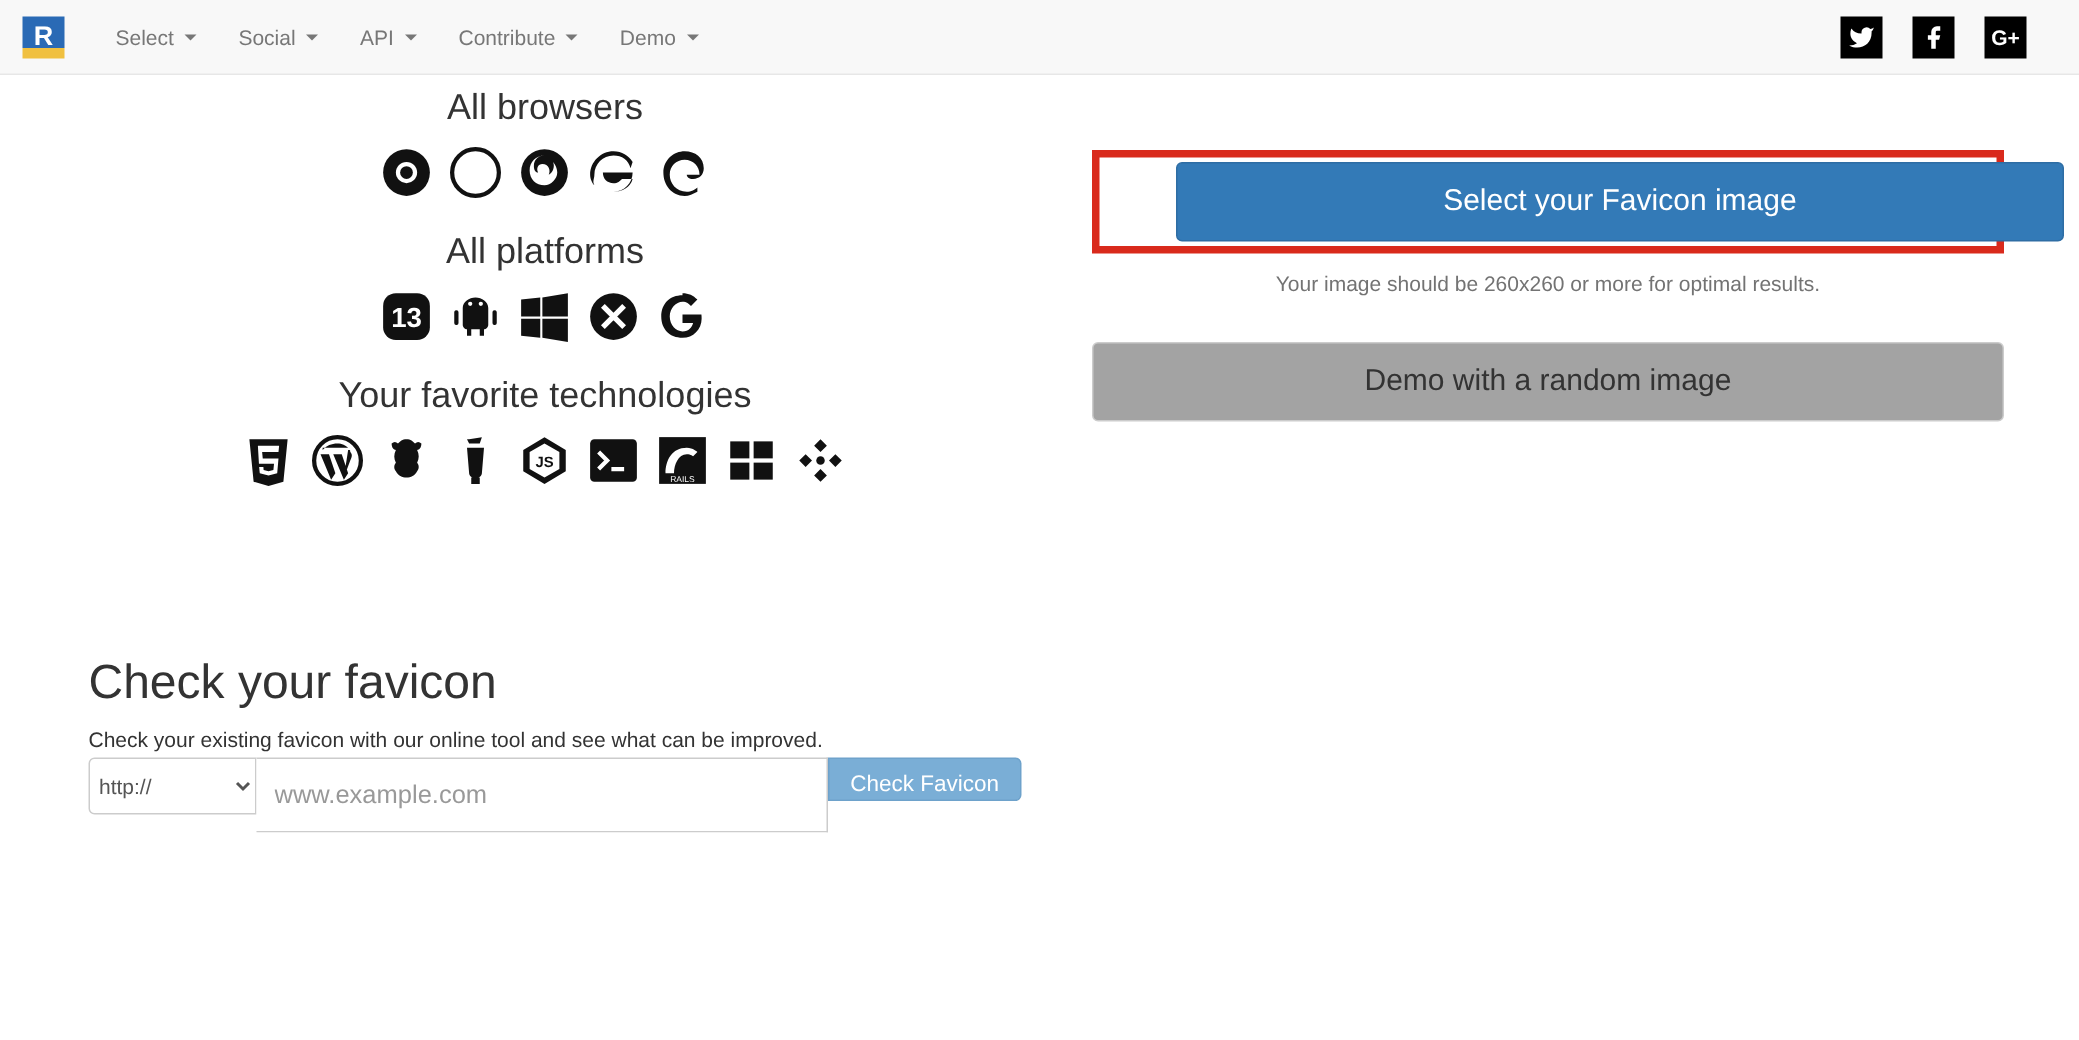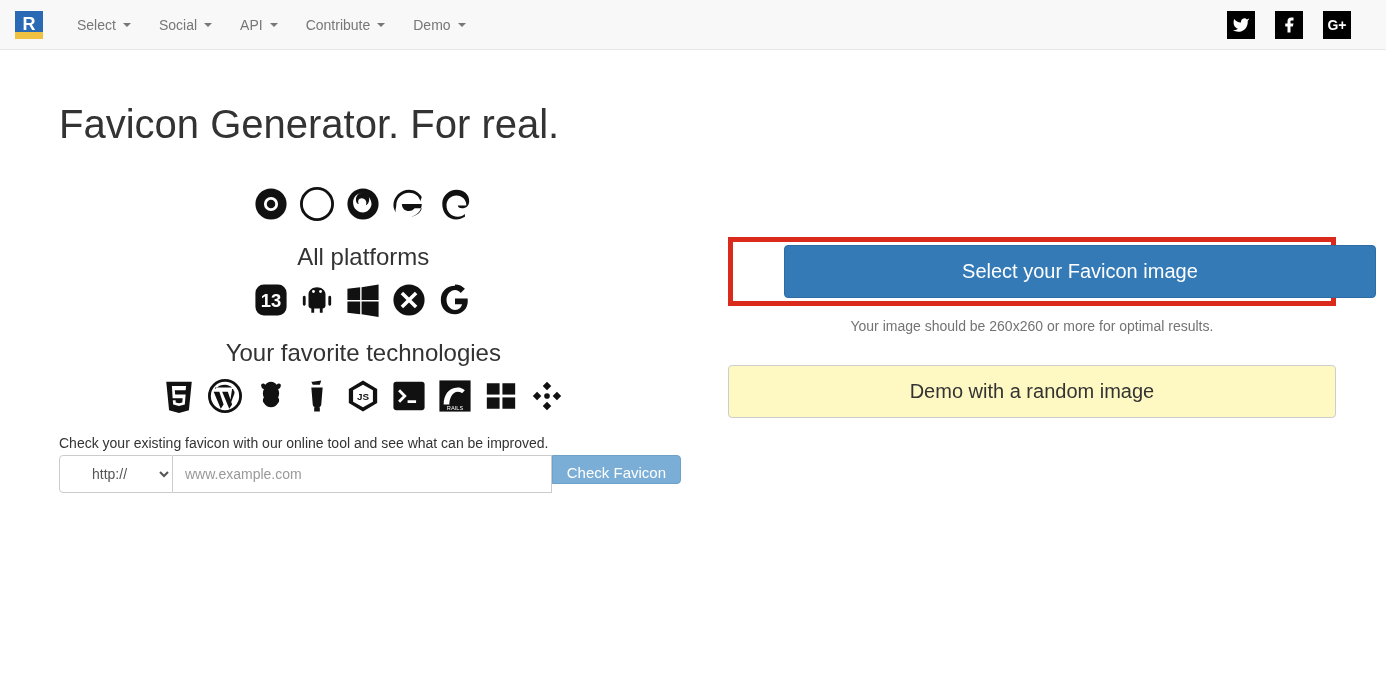--- a/index.html
+++ b/index.html
@@ -16,26 +16,26 @@
 .row { display: flex; gap: 60px; }
 .left-col { flex: 0 0 48%; }
 .right-col { flex: 0 0 48%; padding-top: 50px; }
 .section-title { font-size: 24px; font-weight: 500; color: #333; text-align: center; margin-bottom: 12px; margin-top: 8px; }
 .icon-row { display: flex; justify-content: center; gap: 12px; margin-bottom: 22px; }
 .tech-icon { width: 34px; height: 34px; display: flex; align-items: center; justify-content: center; }
 .tech-icon svg { width: 34px; height: 34px; fill: #111; }
 .highlight-box { border: 5px solid #d92a1c; padding: 3px; margin-bottom: 8px; }
 .btn-primary { width: 100%; background: #337ab7; border: 1px solid #2e6da4; color: #fff; font-size: 20px; padding: 14px 12px; border-radius: 4px; cursor: pointer; margin-left: 48px; }
 .help-text { text-align: center; color: #737373; font-size: 14px; line-height: 1.5; margin: 10px 0 28px 0; }
-.btn-default { width: 100%; background: #fef9c3; border: 1px solid #ccc; color: #333; font-size: 20px; padding: 14px 12px; border-radius: 4px; cursor: pointer; }
+.btn-default { width: 100%; background: #a3a3a3; border: 1px solid #ccc; color: #333; font-size: 20px; padding: 14px 12px; border-radius: 4px; cursor: pointer; }
 h2 { font-size: 32px; font-weight: 500; color: #333; margin-top: 90px; margin-bottom: 12px; }
 .desc { color: #333; font-size: 14px; margin-bottom: 4px; }
 .input-group { display: flex; max-width: 622px; }
-.sel { border: 1px solid #ccc; border-radius: 4px 0 0 4px; padding: 8px 28px; background: #fff; font-size: 14px; color: #555; height: 38px; min-width: 112px; }
-.url-input { flex: 1; border: 1px solid #ccc; border-left: none; padding: 8px 12px; font-size: 14px; color: #555; height: 38px; }
+.sel { border: 1px solid #ccc; border-radius: 4px 0 0 4px; padding: 8px 2px; background: #fff; font-size: 14px; color: #555; height: 38px; min-width: 112px; }
+.url-input { flex: 1; border: 1px solid #ccc; border-left: none; padding: 8px 12px; font-size: 17px; color: #555; height: 50px; }
 .url-input::placeholder { color: #999; }
 .btn-check { background: #7aaed6; border: 1px solid #6ea2cb; color: #fff; padding: 8px 14px; font-size: 15px; border-radius: 0 4px 4px 0; height: 29px; cursor: pointer; }
 </style>
 </head>
 <body>
 
 <div class="navbar">
   <div class="nav-left">
     <div class="logo">R</div>
     <div class="nav-item">
@@ -70,25 +70,25 @@
           <path d="M18 2h-3a5 5 0 0 0-5 5v3H7v4h3v8h4v-8h3l1-4h-4V7a1 1 0 0 1 1-1h3z"></path>
         </svg>
       </div>
     <div class="social-icon">
         <span style="font-size:14px;font-weight:bold;">G+</span>
       </div>
   </div>
 </div>
 
 <div class="container">
-  <h1>Favicon Generator. For real.</h1>
 
   <div class="row">
     <div class="left-col">
 
+      <div class="section-title">All browsers</div>
       <div class="icon-row">
         <span class="tech-icon">
             <svg viewBox="0 0 24 24">
               <circle cx="12" cy="12" r="11" fill="#111"></circle>
               <circle cx="12" cy="12" r="5" fill="#fff"></circle>
               <circle cx="12" cy="12" r="3" fill="#111"></circle>
             </svg>
           </span>
         <span class="tech-icon">
             <svg viewBox="0 0 24 24">
@@ -211,20 +211,21 @@
       <div class="highlight-box">
         <button class="btn-primary">Select your Favicon image</button>
       </div>
       <div class="help-text">
         <div>Your image should be 260x260 or more for optimal results.</div>
       </div>
       <button class="btn-default">Demo with a random image</button>
     </div>
   </div>
 
+  <h2>Check your favicon</h2>
   <p class="desc">Check your existing favicon with our online tool and see what can be improved.</p>
   <div class="input-group">
     <select class="sel">
       <option>http://</option>
     </select>
     <input class="url-input" type="text" placeholder="www.example.com" style="">
     <button class="btn-check">Check Favicon</button>
   </div>
 </div>
 

